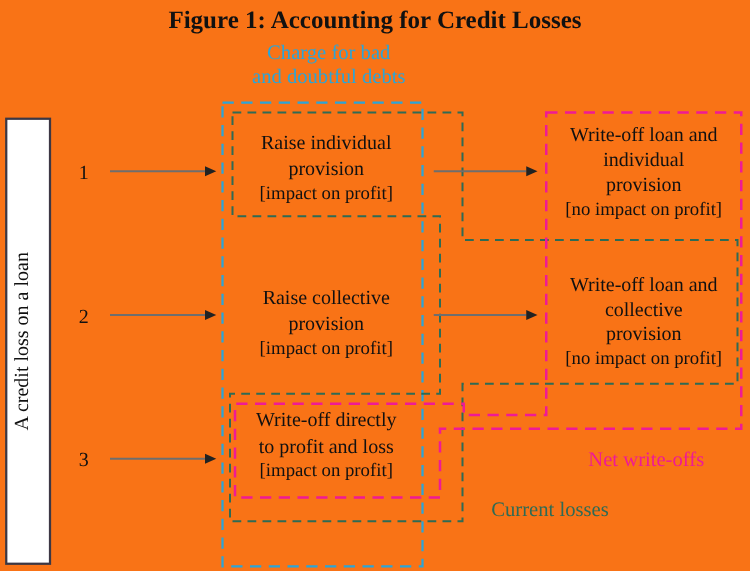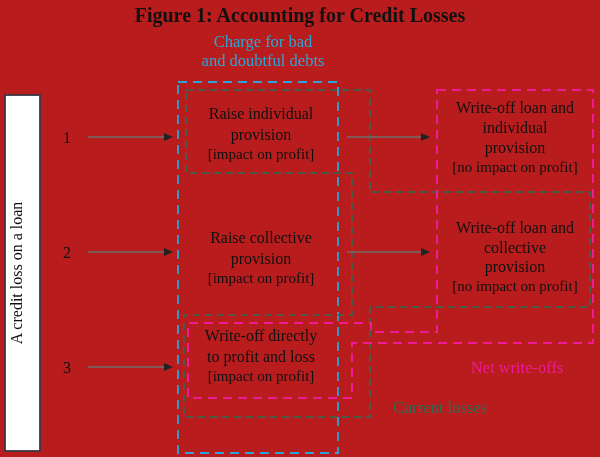--- a/index.html
+++ b/index.html
@@ -1,16 +1,16 @@
 <!DOCTYPE html>
 <html><head>
 <meta charset="utf-8">
 <style>
   html,body{margin:0;padding:0;background:#ffffff;}
-  .stage{position:relative;width:600px;height:457px;background:#b91c1c;overflow:hidden;}
+  .stage{position:relative;width:600px;height:457px;background:#f97316;overflow:hidden;}
   svg{display:block;}
   .t{font-family:"Liberation Serif","DejaVu Serif",serif;}
   .title{font-size:20px;font-weight:bold;}
   .body{font-size:16px;}
   .bracket{font-size:15px;}
   .grouplabel{font-size:16.5px;}
   .num{font-size:16px;}
 </style>
 </head>
 <body>

